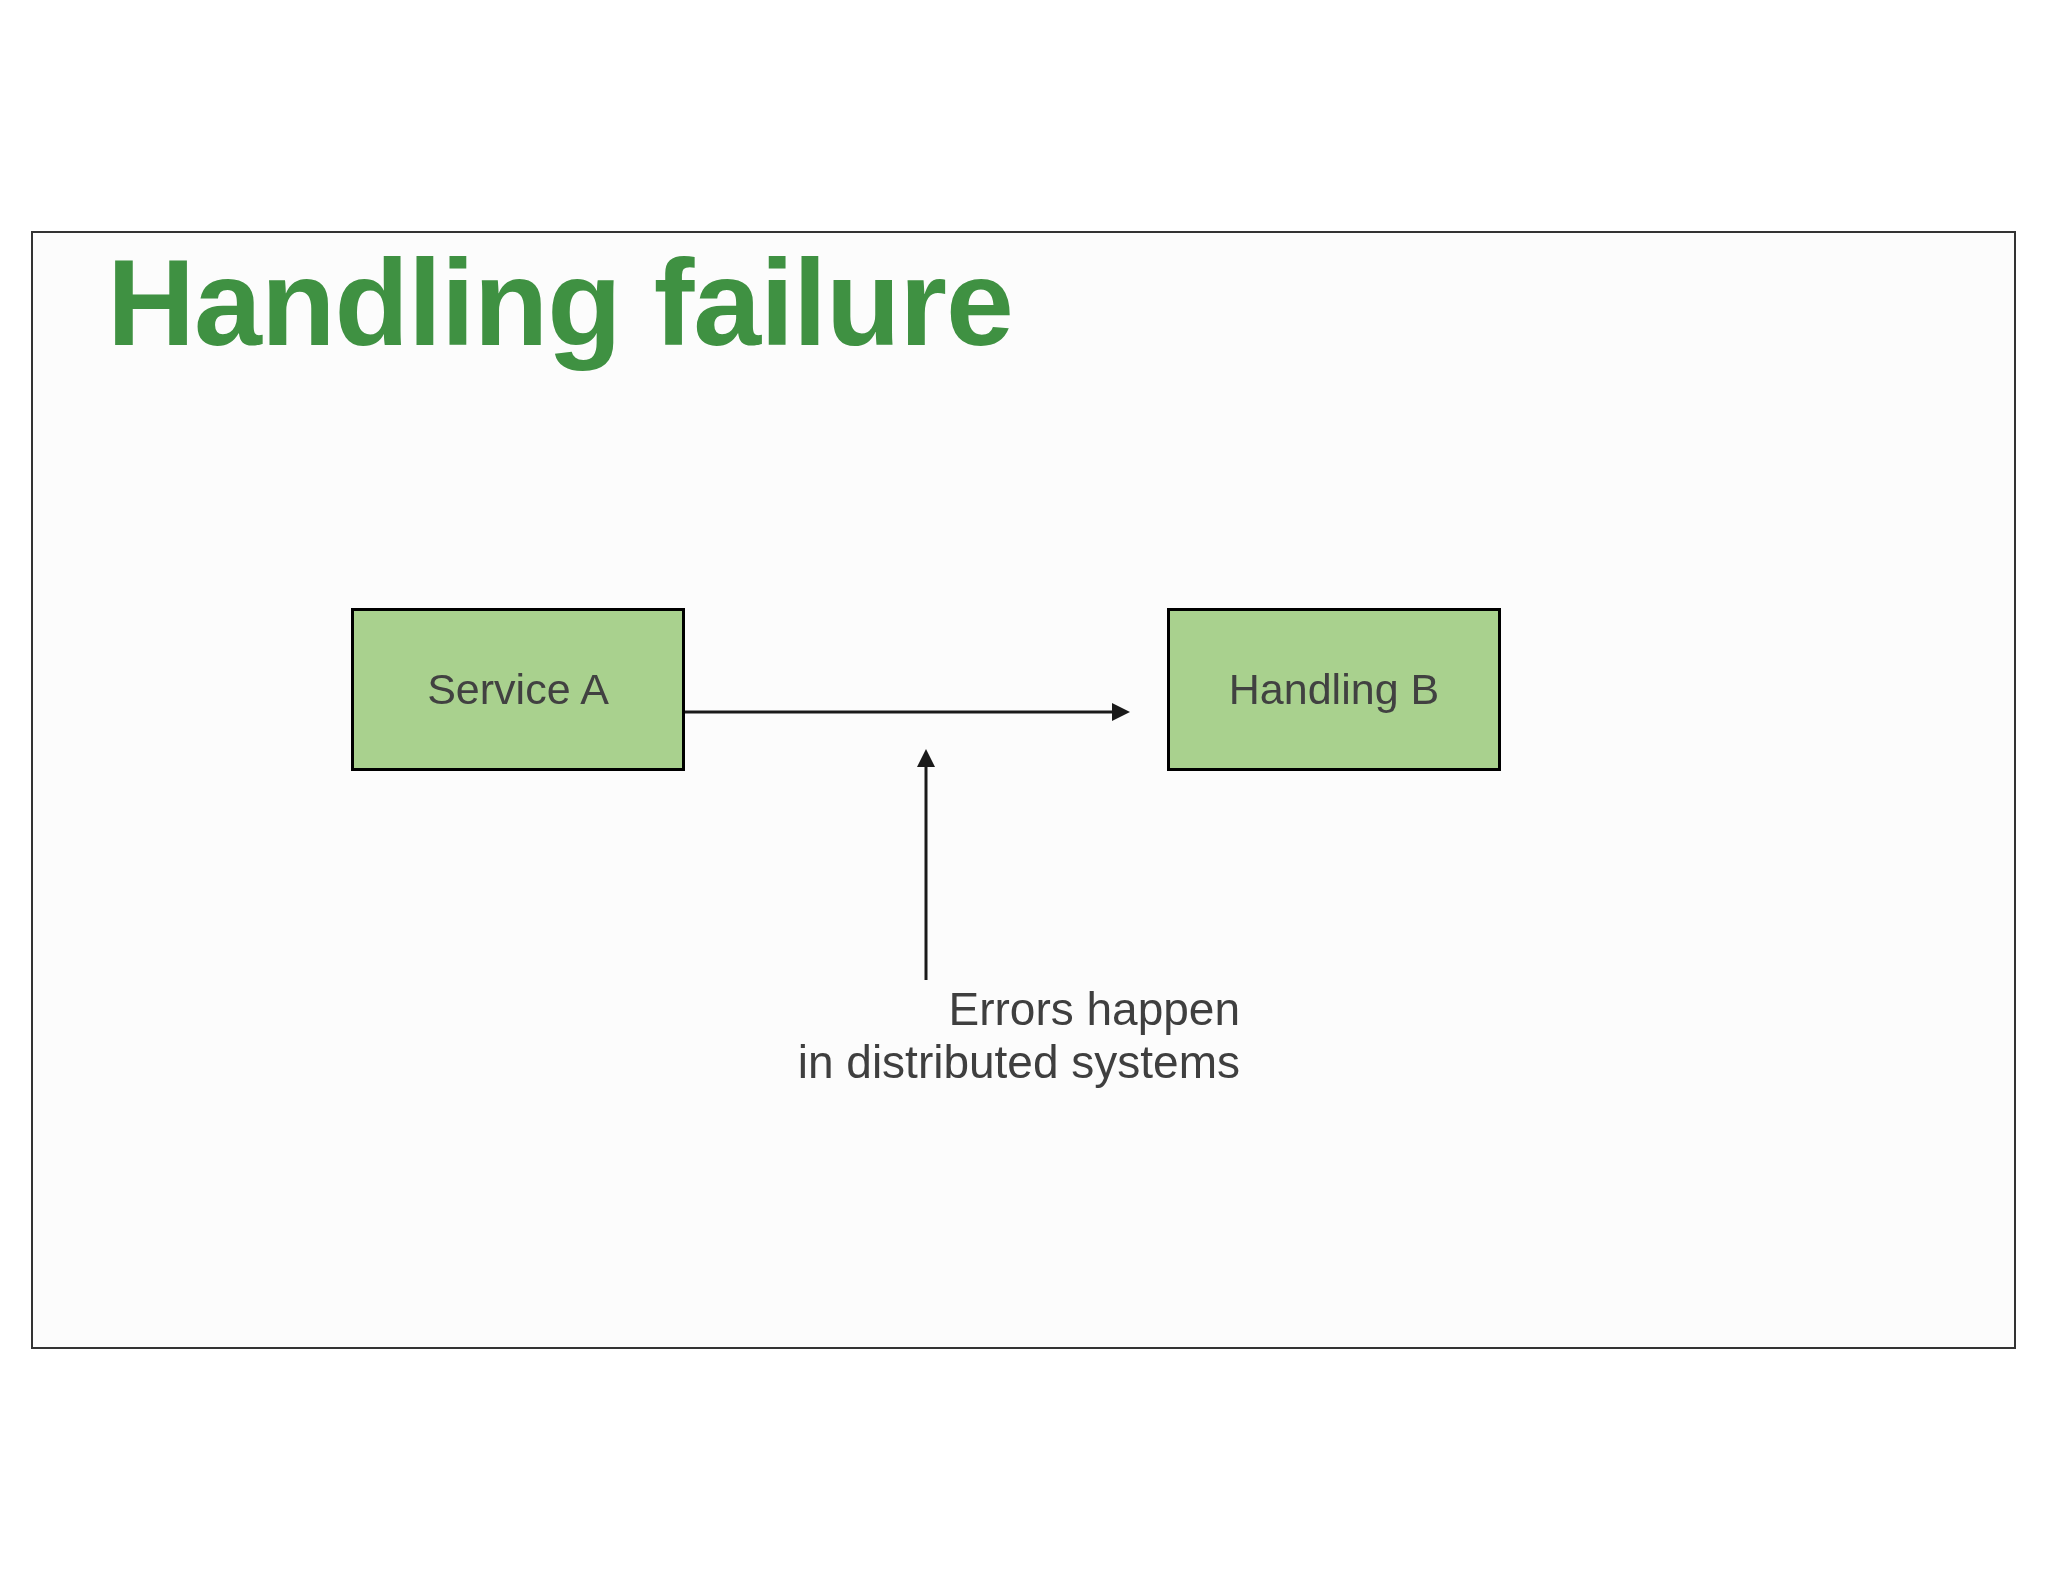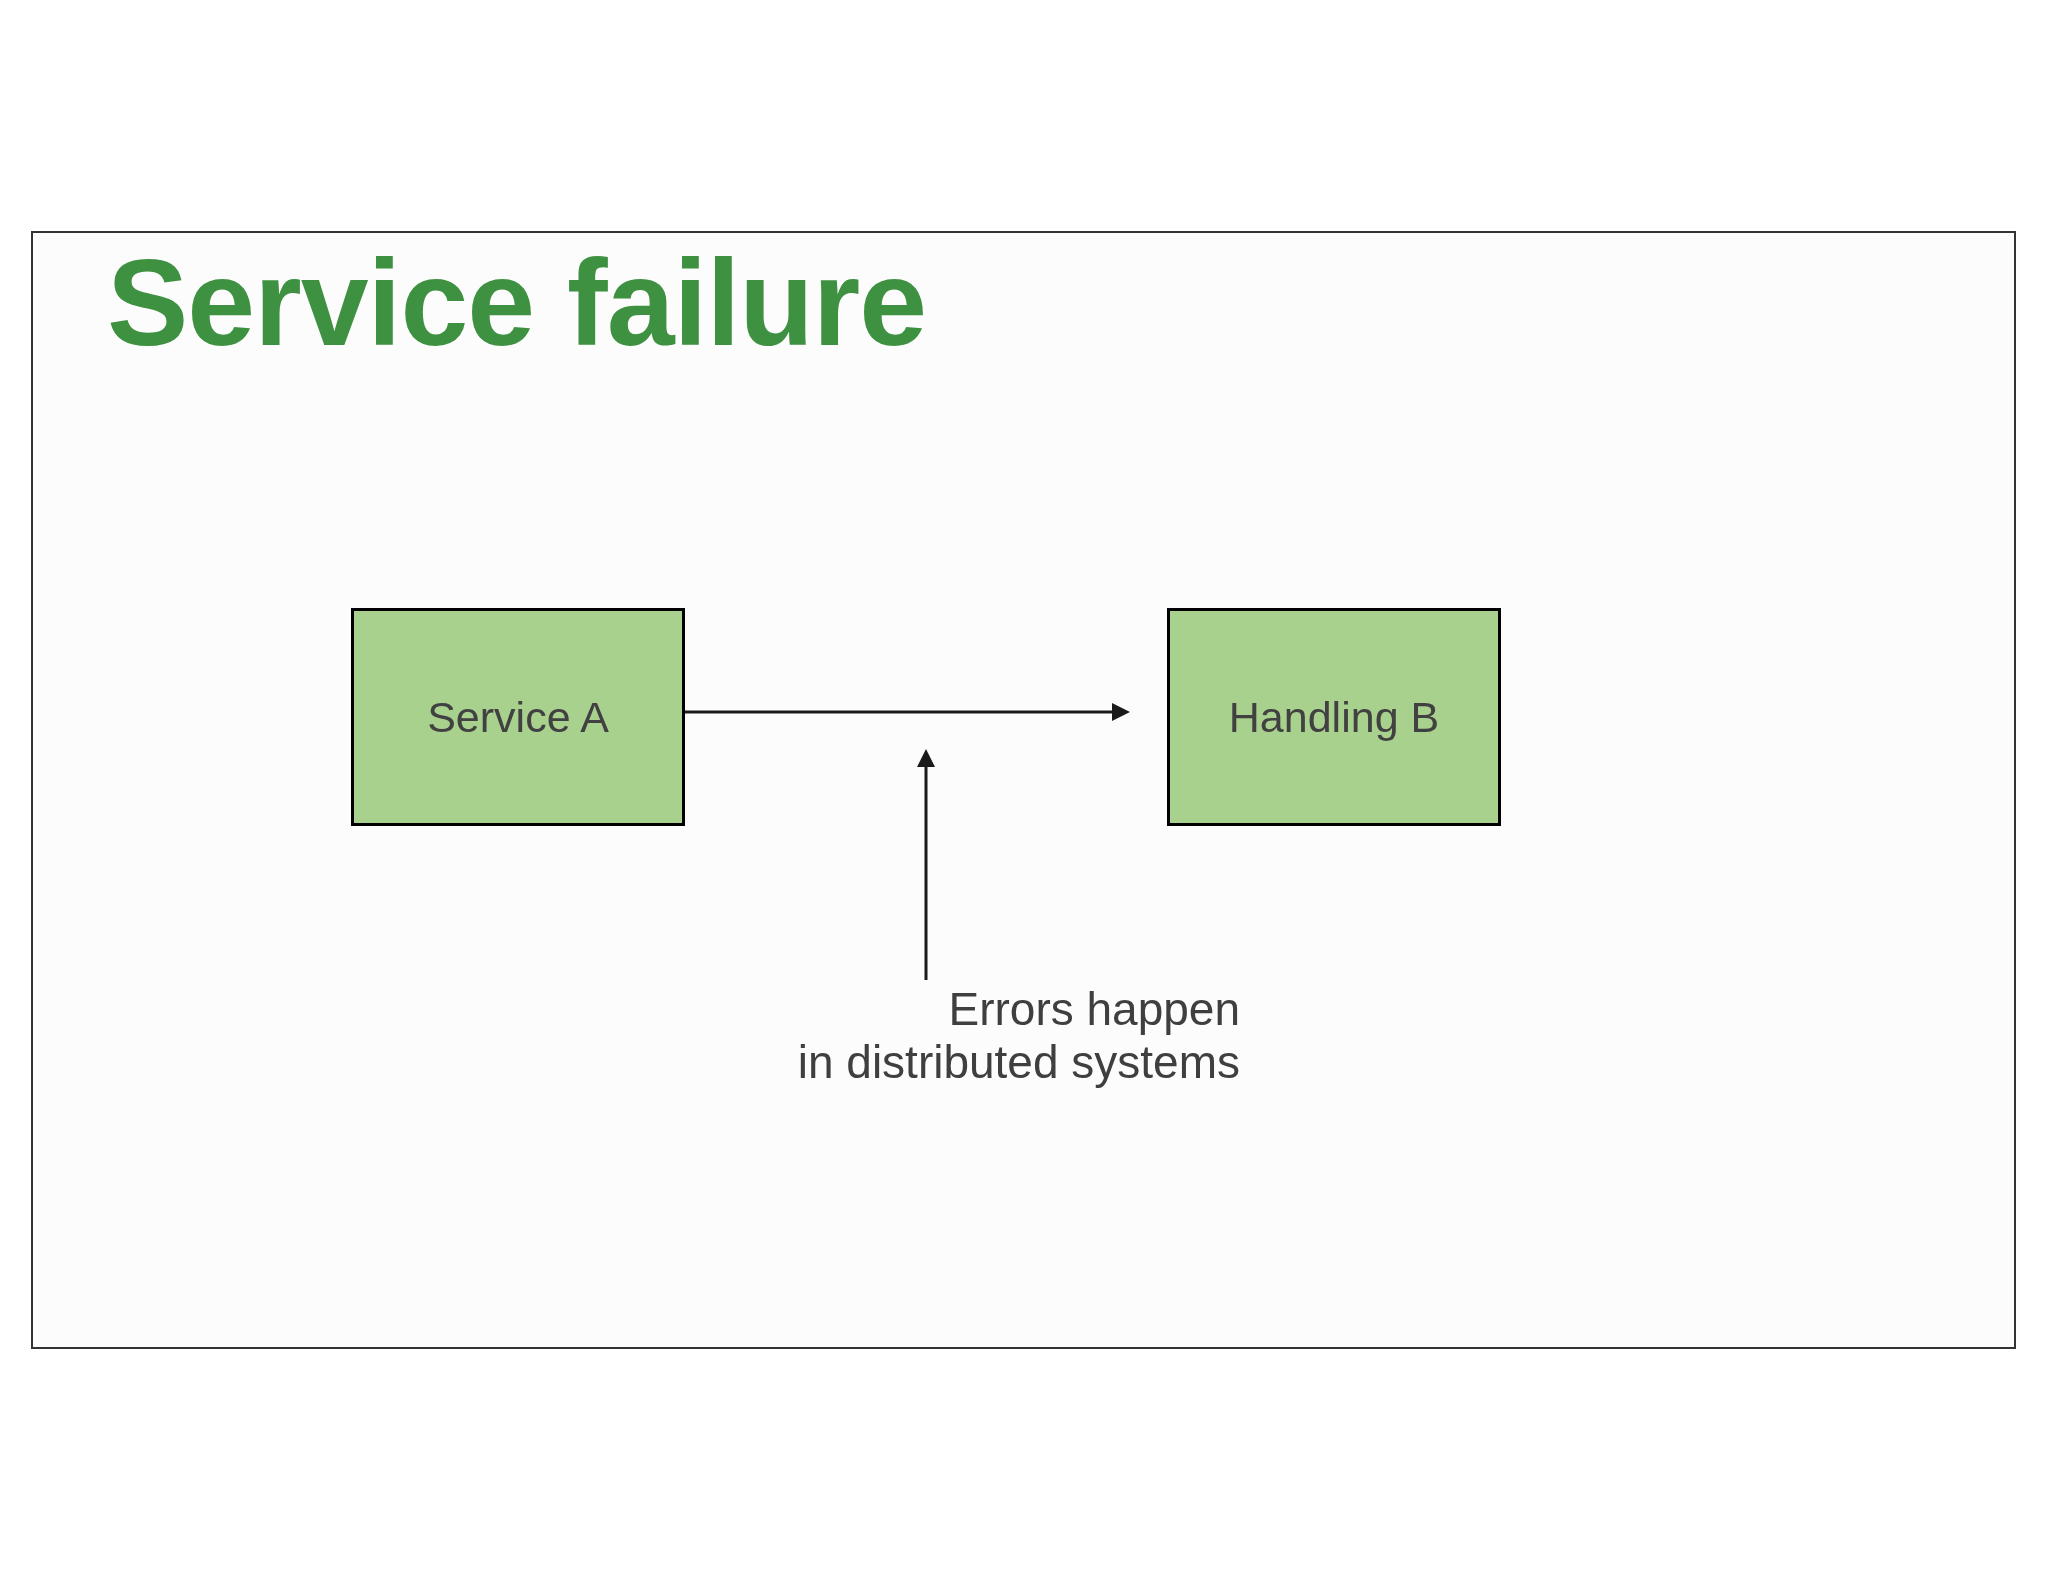--- a/index.html
+++ b/index.html
@@ -33,21 +33,21 @@
     font-weight: bold;
     letter-spacing: -1px;
     color: var(--title-green, #3f9142);
     white-space: nowrap;
   }
 
   .box {
     position: absolute;
     top: 375px;
     width: 334px;
-    height: 218px;
+    height: 163px;
     box-sizing: border-box;
     background: var(--box-fill, #a9d18e);
     border: 3px solid var(--box-border, #000000);
     display: flex;
     align-items: center;
     justify-content: center;
   }
   .box-a { left: 318px; }
   .box-b { left: 1134px; }
 
@@ -83,21 +83,21 @@
     font-size: 46px;
     line-height: 53px;
     color: var(--caption-text, #3f3f3f);
   }
 </style>
 </head>
 <body>
 
 <div class="slide">
 
-  <h1 class="title">Service failure</h1>
+  <h1 class="title">Handling failure</h1>
 
   <div class="box box-a">
     <span class="box-label">Service A</span>
   </div>
 
   <div class="box box-b">
     <span class="box-label">Handling B</span>
   </div>
 
   <svg class="arrows" viewBox="0 0 1981 1114" xmlns="http://www.w3.org/2000/svg">

